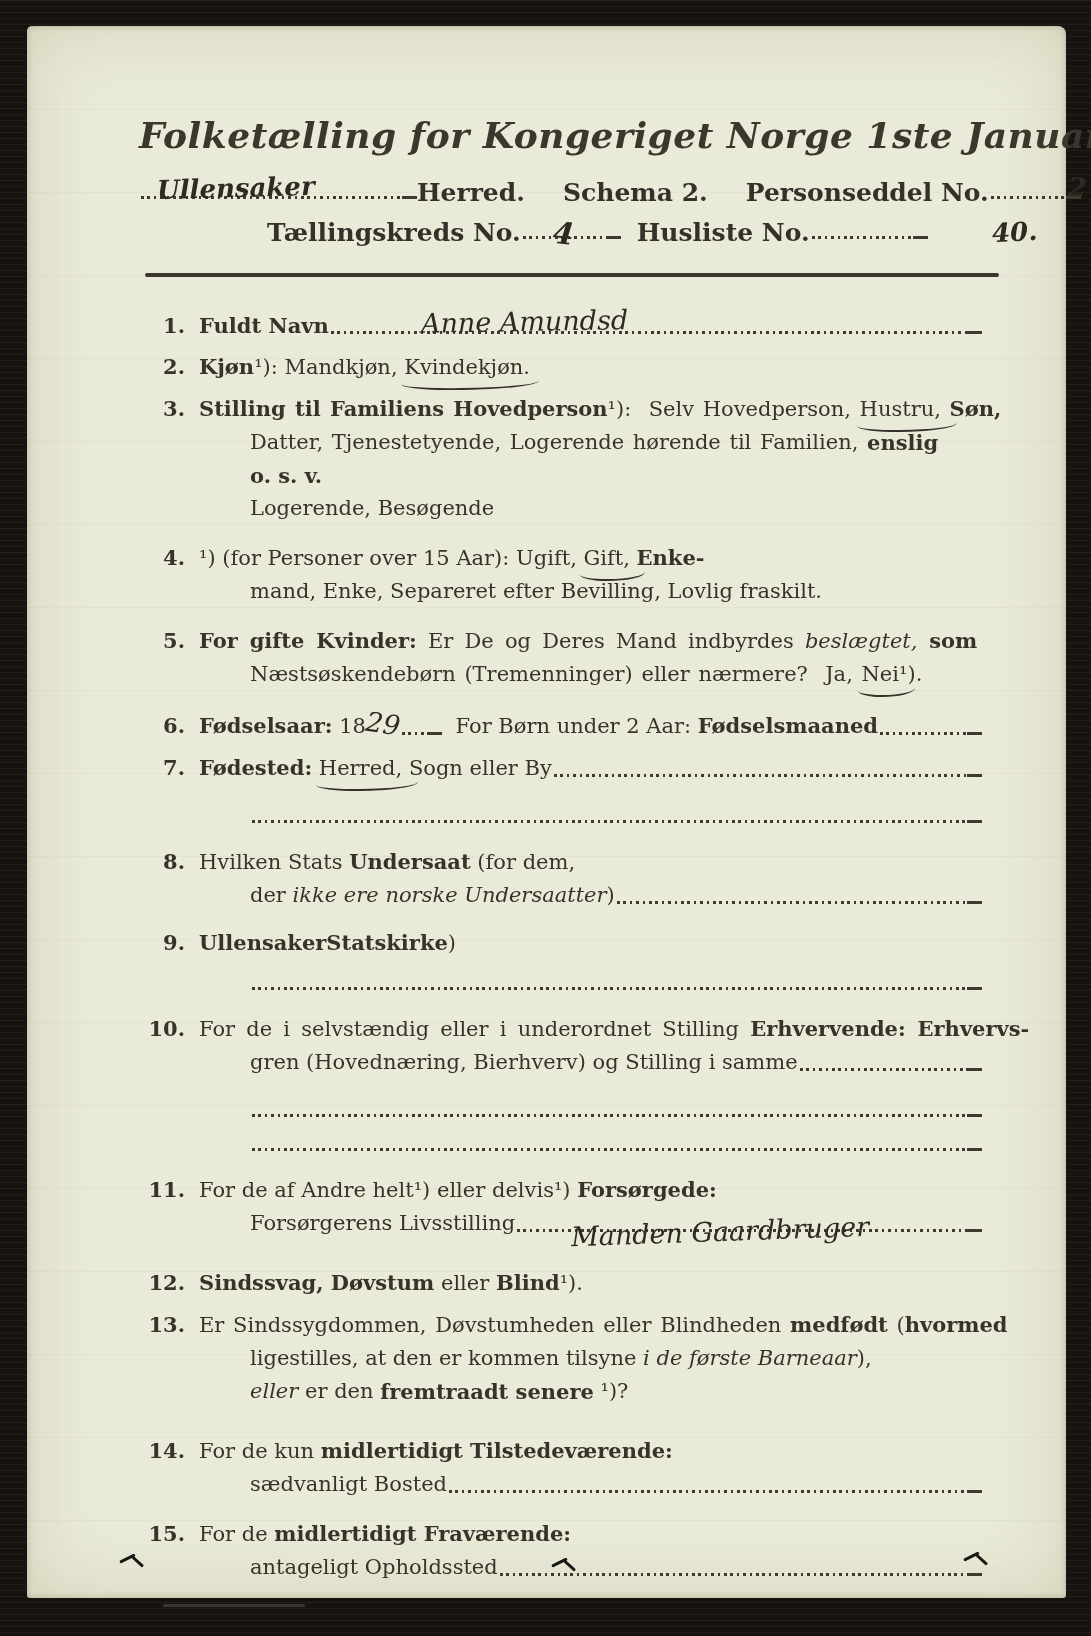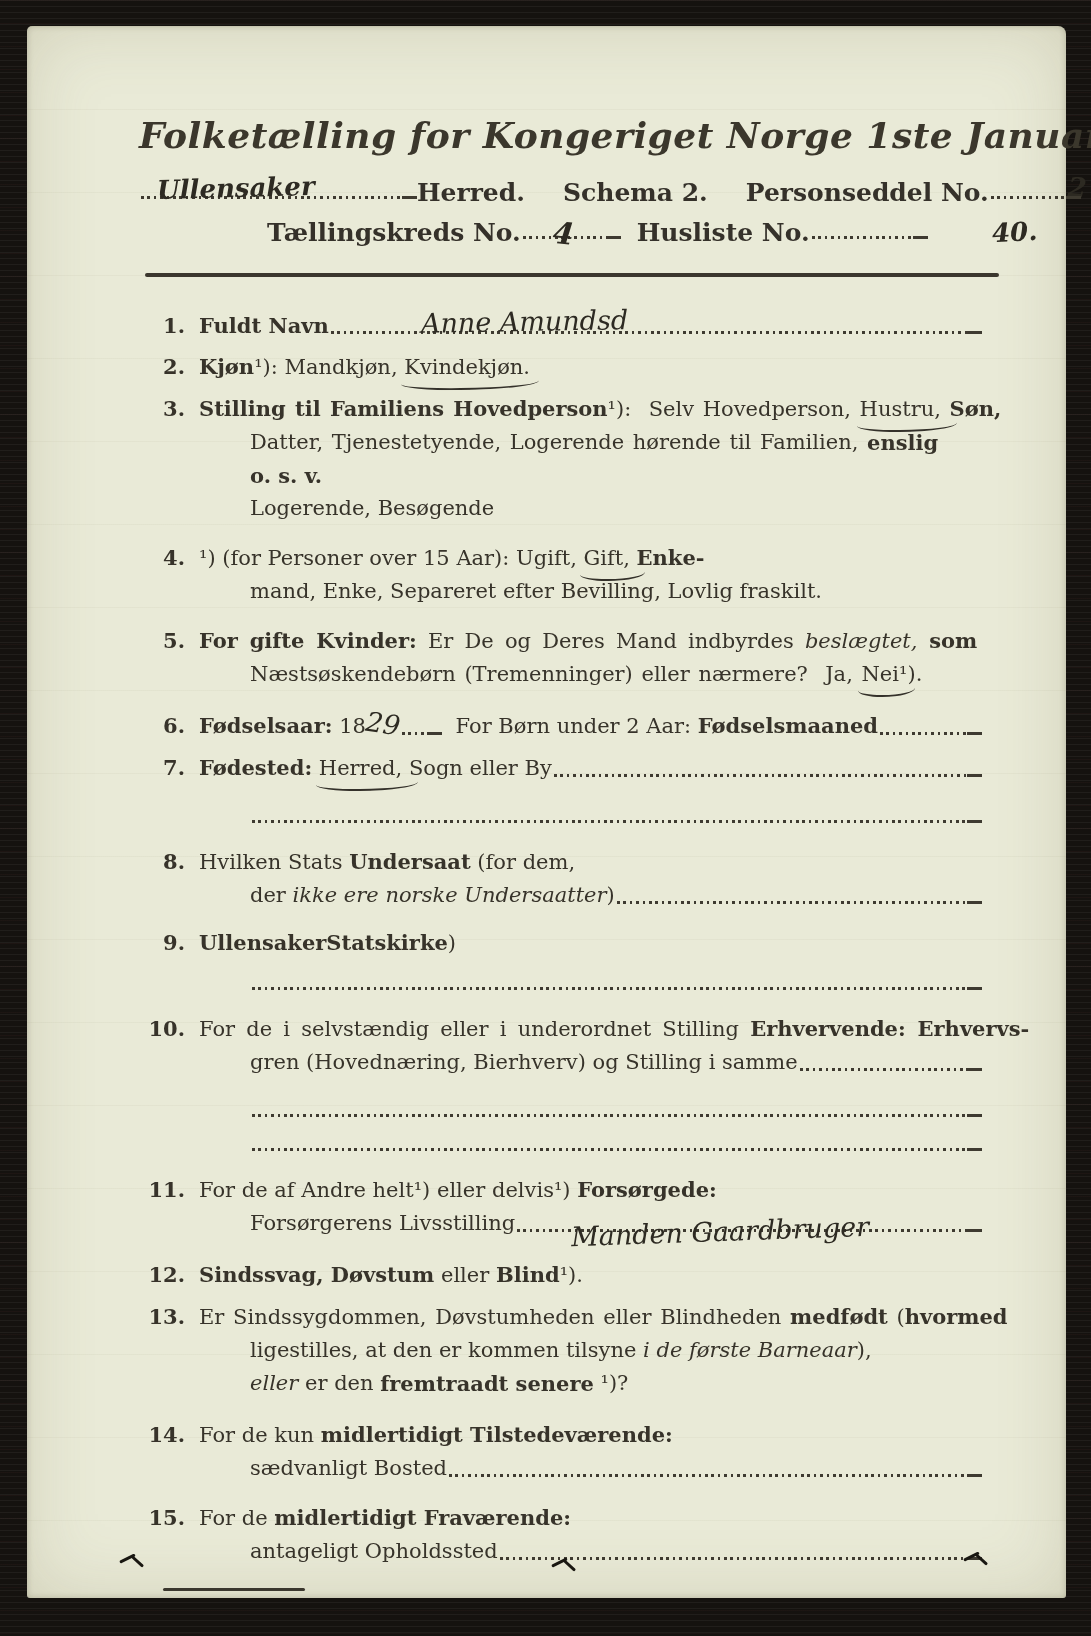--- a/index.html
+++ b/index.html
@@ -36,21 +36,21 @@
   .n{flex:0 0 46px;text-align:right;font-weight:bold;margin-right:14px;}
   .cont{margin-left:111px;line-height:33px;align-items:flex-end;}
   .b{font-weight:bold;}
   .it{font-style:italic;}
   .ws1{word-spacing:2px;}
   .ws2{word-spacing:4.5px;}
   .ws3{word-spacing:9px;}
   .mt14{margin-top:14px;}
   .mt16{margin-top:16px;}
   .mt22{margin-top:22px;}
-  .mt26{margin-top:18px;}
+  .mt26{margin-top:26px;}
   .leader{flex:1 1 auto;position:relative;min-width:20px;align-self:stretch;}
   .leader::before{
     content:"";position:absolute;left:2px;right:3px;bottom:8px;height:3px;
     background-image:repeating-linear-gradient(90deg,#3e3a30 0,#3e3a30 2.6px,transparent 2.6px,transparent 6.4px);
   }
   .leader::after{content:"";position:absolute;right:0;bottom:8px;width:15px;height:3.4px;background:#3e3a30;}
   .w42{flex:0 0 42px;}
   .w92{flex:0 0 92px;}
   .w100{flex:0 0 100px;}
   .w118{flex:0 0 118px;}

